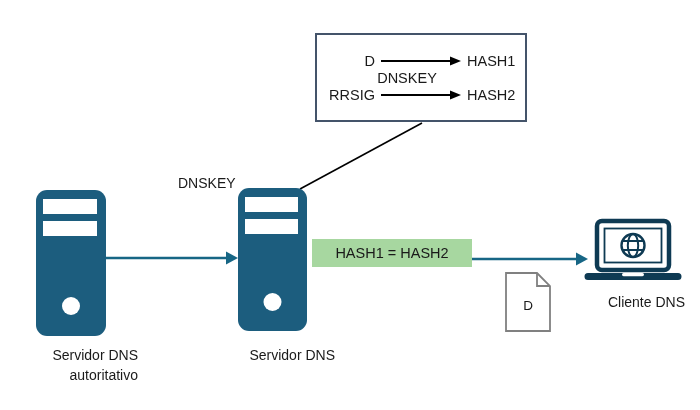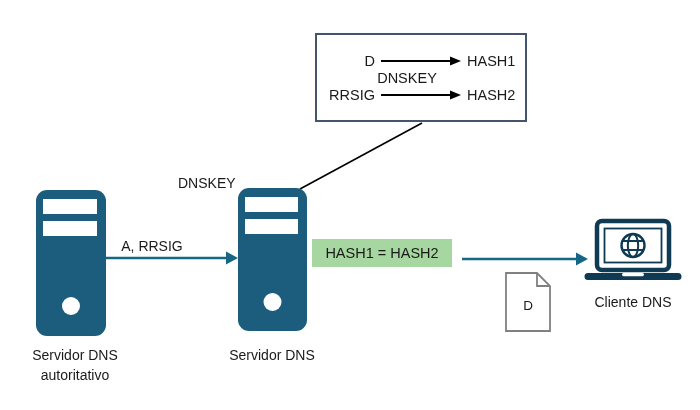--- a/index.html
+++ b/index.html
@@ -39,29 +39,29 @@
   .diagram-layer { left:0; top:0; width:700px; height:410px; pointer-events:none; }
 
   .edge-label {
     font-size:14px; text-align:center; white-space:nowrap;
   }
   .lbl-query    { left:108px; top:238px; width:88px; }
   .lbl-validado { left:478px; top:238px; width:84px; }
   .lbl-dnskey   { left:178px; top:175px; width:64px; text-align:left; }
 
   .green-box {
-    left:312px; top:239px; width:140px; height:28px;
+    left:312px; top:239px; width:160px; height:28px;
     background:#A7D7A0;
     font-size:14.5px;
     display:flex; align-items:center; justify-content:center;
     white-space:nowrap;
   }
 
   .node-label {
-    font-size:14px; line-height:20px; text-align:center; white-space:nowrap;
+    font-size:14px; line-height:20px; text-align:right; white-space:nowrap;
   }
   .lbl-auth   { left:12px;  top:345px; width:126px; }
   .lbl-rec    { left:209px; top:345px; width:126px; }
   .lbl-client { left:581px; top:292px; width:104px; }
 
   .doc-letter { left:505px; top:298px; width:46px; text-align:center; font-size:13.5px; }
 </style>
 </head>
 <body>
 
@@ -130,21 +130,20 @@
   </svg>
 
   <svg class="abs" style="left:505px; top:272px;" width="46" height="60" viewBox="0 0 46 60">
     <polygon points="1,1 32,1 45,14 45,59 1,59" fill="#ffffff" stroke="#808080" stroke-width="1.8"></polygon>
     <polyline points="32,1 32,14 45,14" fill="none" stroke="#808080" stroke-width="1.8"></polyline>
   </svg>
   <div class="abs doc-letter">D</div>
 
   <div class="abs green-box">HASH1 = HASH2</div>
 
-  <div class="abs edge-label lbl-query">A, RRSIG</div>
   <div class="abs edge-label lbl-dnskey">DNSKEY</div>
 
   <div class="abs node-label lbl-auth">
     <div>Servidor DNS</div>
     <div>autoritativo</div>
   </div>
   <div class="abs node-label lbl-rec">
     <div>Servidor DNS</div>
   </div>
   <div class="abs node-label lbl-client">Cliente DNS</div>

